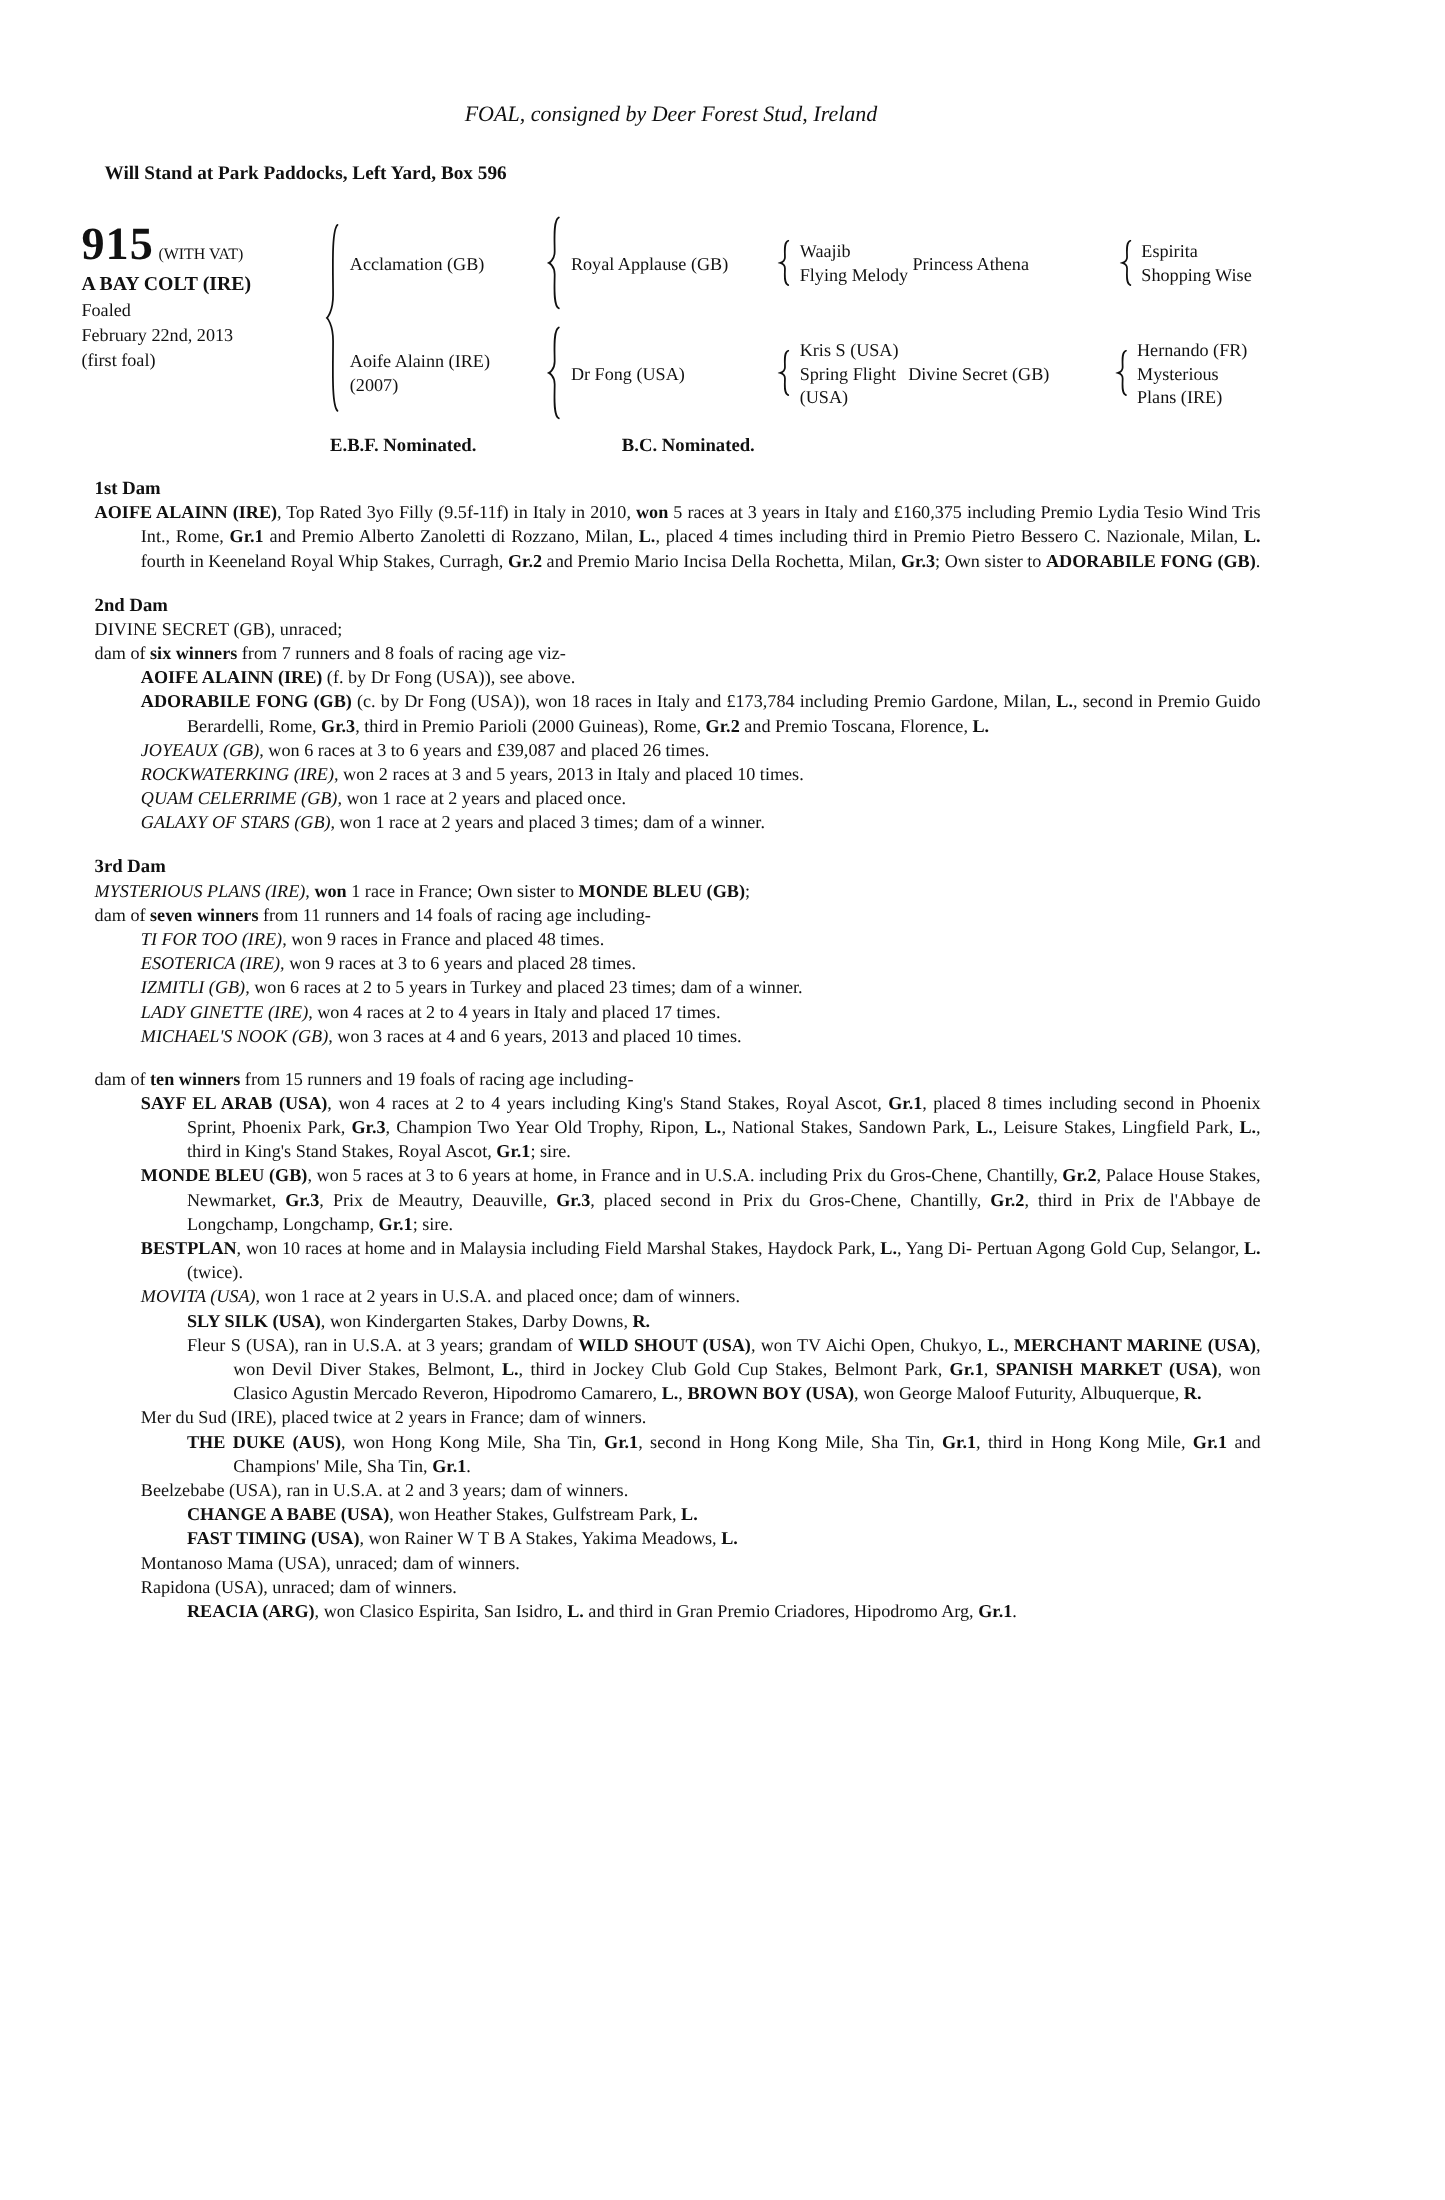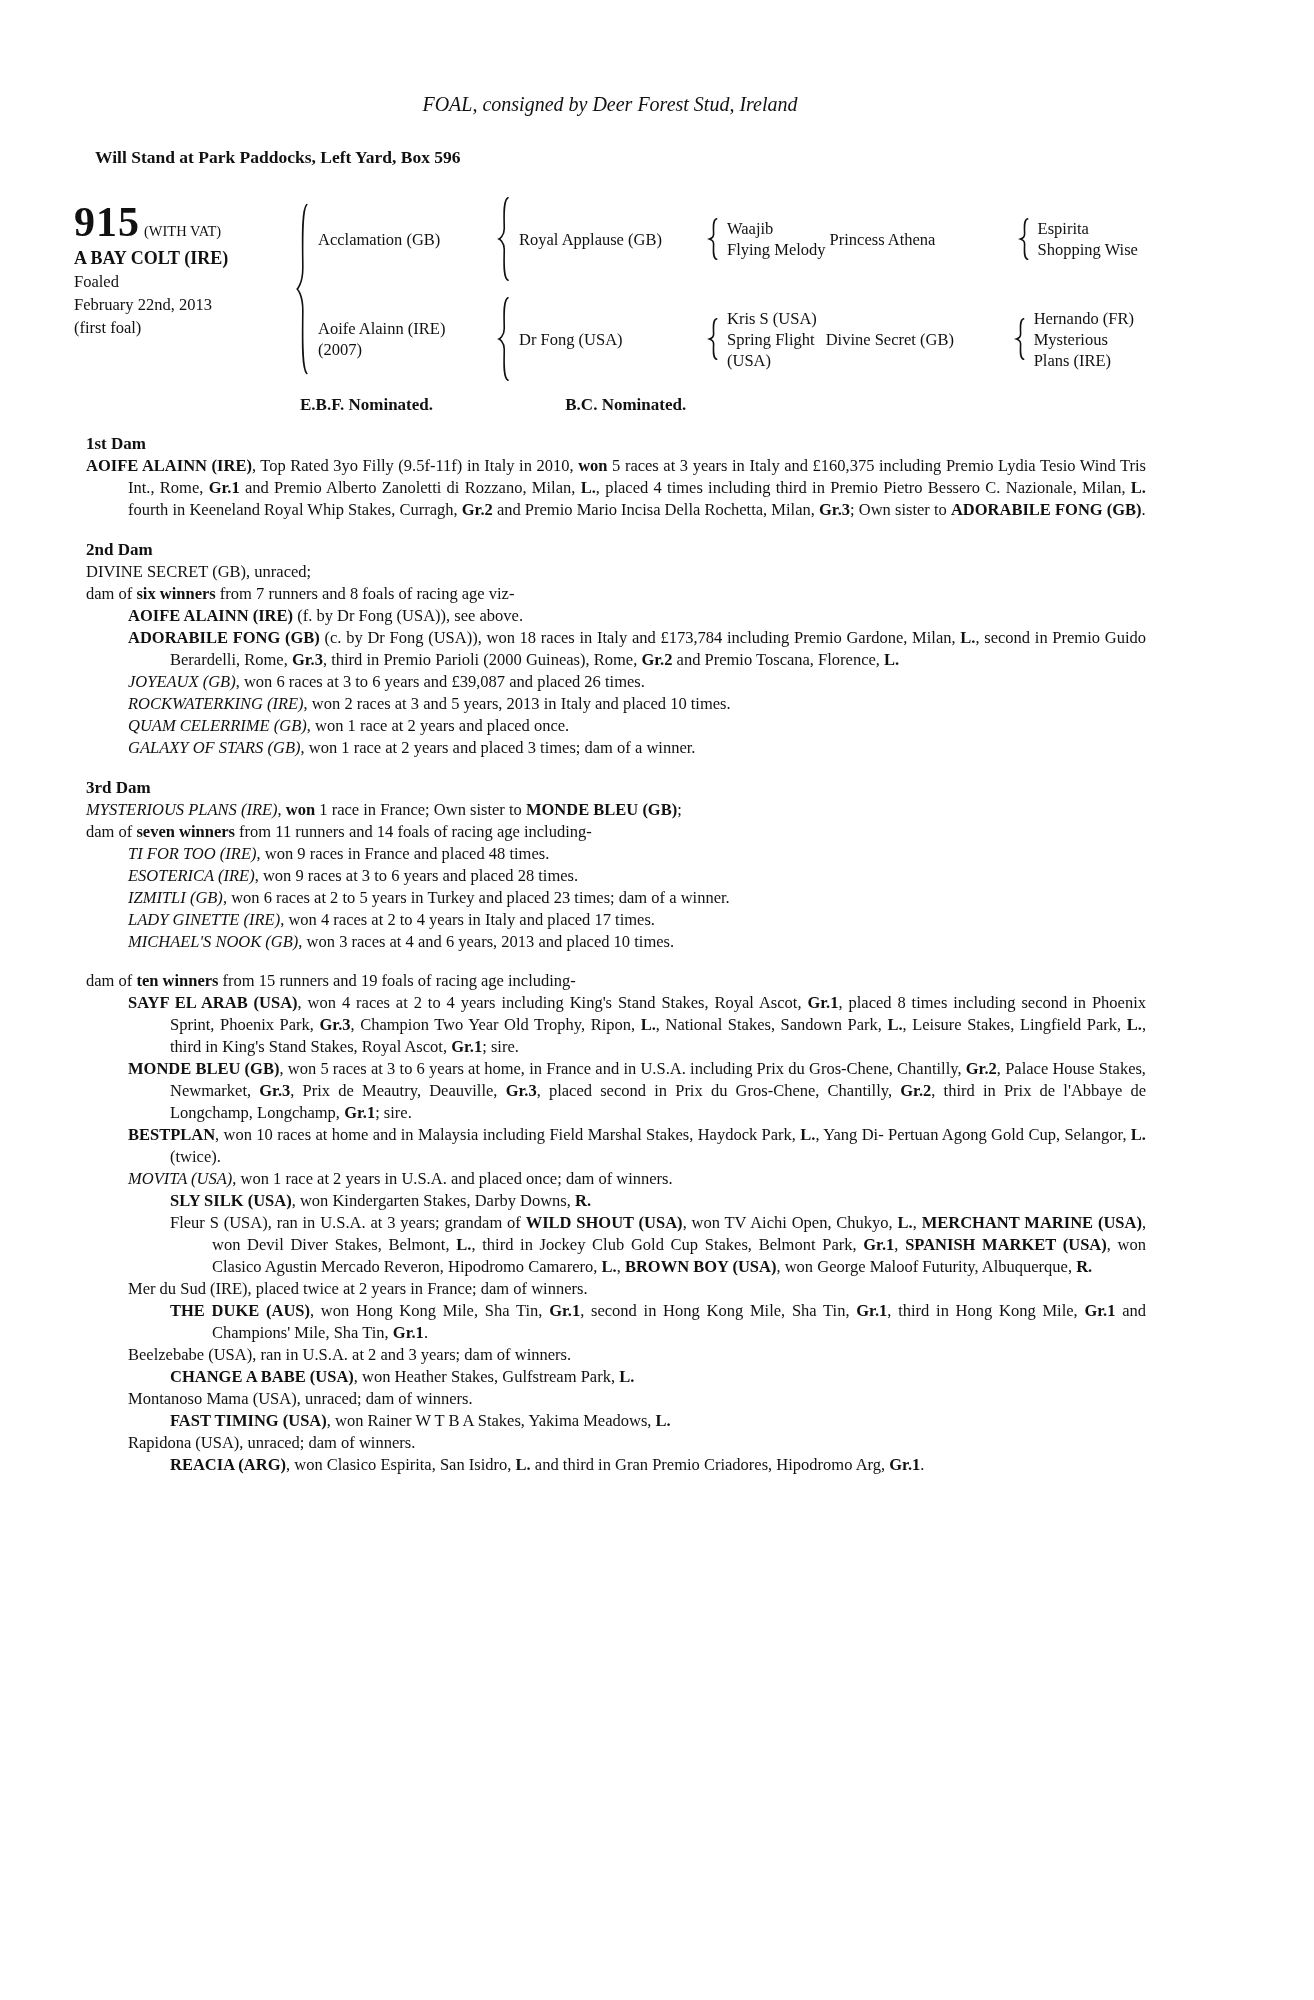--- a/index.html
+++ b/index.html
@@ -199,20 +199,20 @@
         <p class="para lvl1"><span class="bold">SAYF EL ARAB (USA)</span><span>, won 4 races at 2 to 4 years including King's Stand Stakes, Royal Ascot, </span><span class="bold">Gr.1</span><span>, placed 8 times including second in Phoenix Sprint, Phoenix Park, </span><span class="bold">Gr.3</span><span>, Champion Two Year Old Trophy, Ripon, </span><span class="bold">L.</span><span>, National Stakes, Sandown Park, </span><span class="bold">L.</span><span>, Leisure Stakes, Lingfield Park, </span><span class="bold">L.</span><span>, third in King's Stand Stakes, Royal Ascot, </span><span class="bold">Gr.1</span><span>; sire.</span></p>
         <p class="para lvl1"><span class="bold">MONDE BLEU (GB)</span><span>, won 5 races at 3 to 6 years at home, in France and in U.S.A. including Prix du Gros-Chene, Chantilly, </span><span class="bold">Gr.2</span><span>, Palace House Stakes, Newmarket, </span><span class="bold">Gr.3</span><span>, Prix de Meautry, Deauville, </span><span class="bold">Gr.3</span><span>, placed second in Prix du Gros-Chene, Chantilly, </span><span class="bold">Gr.2</span><span>, third in Prix de l'Abbaye de Longchamp, Longchamp, </span><span class="bold">Gr.1</span><span>; sire.</span></p>
         <p class="para lvl1"><span class="bold">BESTPLAN</span><span>, won 10 races at home and in Malaysia including Field Marshal Stakes, Haydock Park, </span><span class="bold">L.</span><span>, Yang Di- Pertuan Agong Gold Cup, Selangor, </span><span class="bold">L.</span><span> (twice).</span></p>
         <p class="para lvl1"><span class="italic">MOVITA (USA)</span><span>, won 1 race at 2 years in U.S.A. and placed once; dam of winners.</span></p>
         <p class="para lvl2"><span class="bold">SLY SILK (USA)</span><span>, won Kindergarten Stakes, Darby Downs, </span><span class="bold">R.</span></p>
         <p class="para lvl2"><span>Fleur S (USA), ran in U.S.A. at 3 years; grandam of </span><span class="bold">WILD SHOUT (USA)</span><span>, won TV Aichi Open, Chukyo, </span><span class="bold">L.</span><span>, </span><span class="bold">MERCHANT MARINE (USA)</span><span>, won Devil Diver Stakes, Belmont, </span><span class="bold">L.</span><span>, third in Jockey Club Gold Cup Stakes, Belmont Park, </span><span class="bold">Gr.1</span><span>, </span><span class="bold">SPANISH MARKET (USA)</span><span>, won Clasico Agustin Mercado Reveron, Hipodromo Camarero, </span><span class="bold">L.</span><span>, </span><span class="bold">BROWN BOY (USA)</span><span>, won George Maloof Futurity, Albuquerque, </span><span class="bold">R.</span></p>
         <p class="para lvl1"><span>Mer du Sud (IRE), placed twice at 2 years in France; dam of winners.</span></p>
         <p class="para lvl2"><span class="bold">THE DUKE (AUS)</span><span>, won Hong Kong Mile, Sha Tin, </span><span class="bold">Gr.1</span><span>, second in Hong Kong Mile, Sha Tin, </span><span class="bold">Gr.1</span><span>, third in Hong Kong Mile, </span><span class="bold">Gr.1</span><span> and Champions' Mile, Sha Tin, </span><span class="bold">Gr.1</span><span>.</span></p>
         <p class="para lvl1"><span>Beelzebabe (USA), ran in U.S.A. at 2 and 3 years; dam of winners.</span></p>
         <p class="para lvl2"><span class="bold">CHANGE A BABE (USA)</span><span>, won Heather Stakes, Gulfstream Park, </span><span class="bold">L.</span></p>
+        <p class="para lvl2"><span class="bold">FAST TIMING (USA)</span><span>, won Rainer W T B A Stakes, Yakima Meadows, </span><span class="bold">L.</span></p>
         <p class="para lvl1"><span>Montanoso Mama (USA), unraced; dam of winners.</span></p>
-        <p class="para lvl2"><span class="bold">FAST TIMING (USA)</span><span>, won Rainer W T B A Stakes, Yakima Meadows, </span><span class="bold">L.</span></p>
         <p class="para lvl1"><span>Rapidona (USA), unraced; dam of winners.</span></p>
         <p class="para lvl2"><span class="bold">REACIA (ARG)</span><span>, won Clasico Espirita, San Isidro, </span><span class="bold">L.</span><span> and third in Gran Premio Criadores, Hipodromo Arg, </span><span class="bold">Gr.1</span><span>.</span></p>
       </div>
     </div>
 
 </div>
 
 </body></html>

